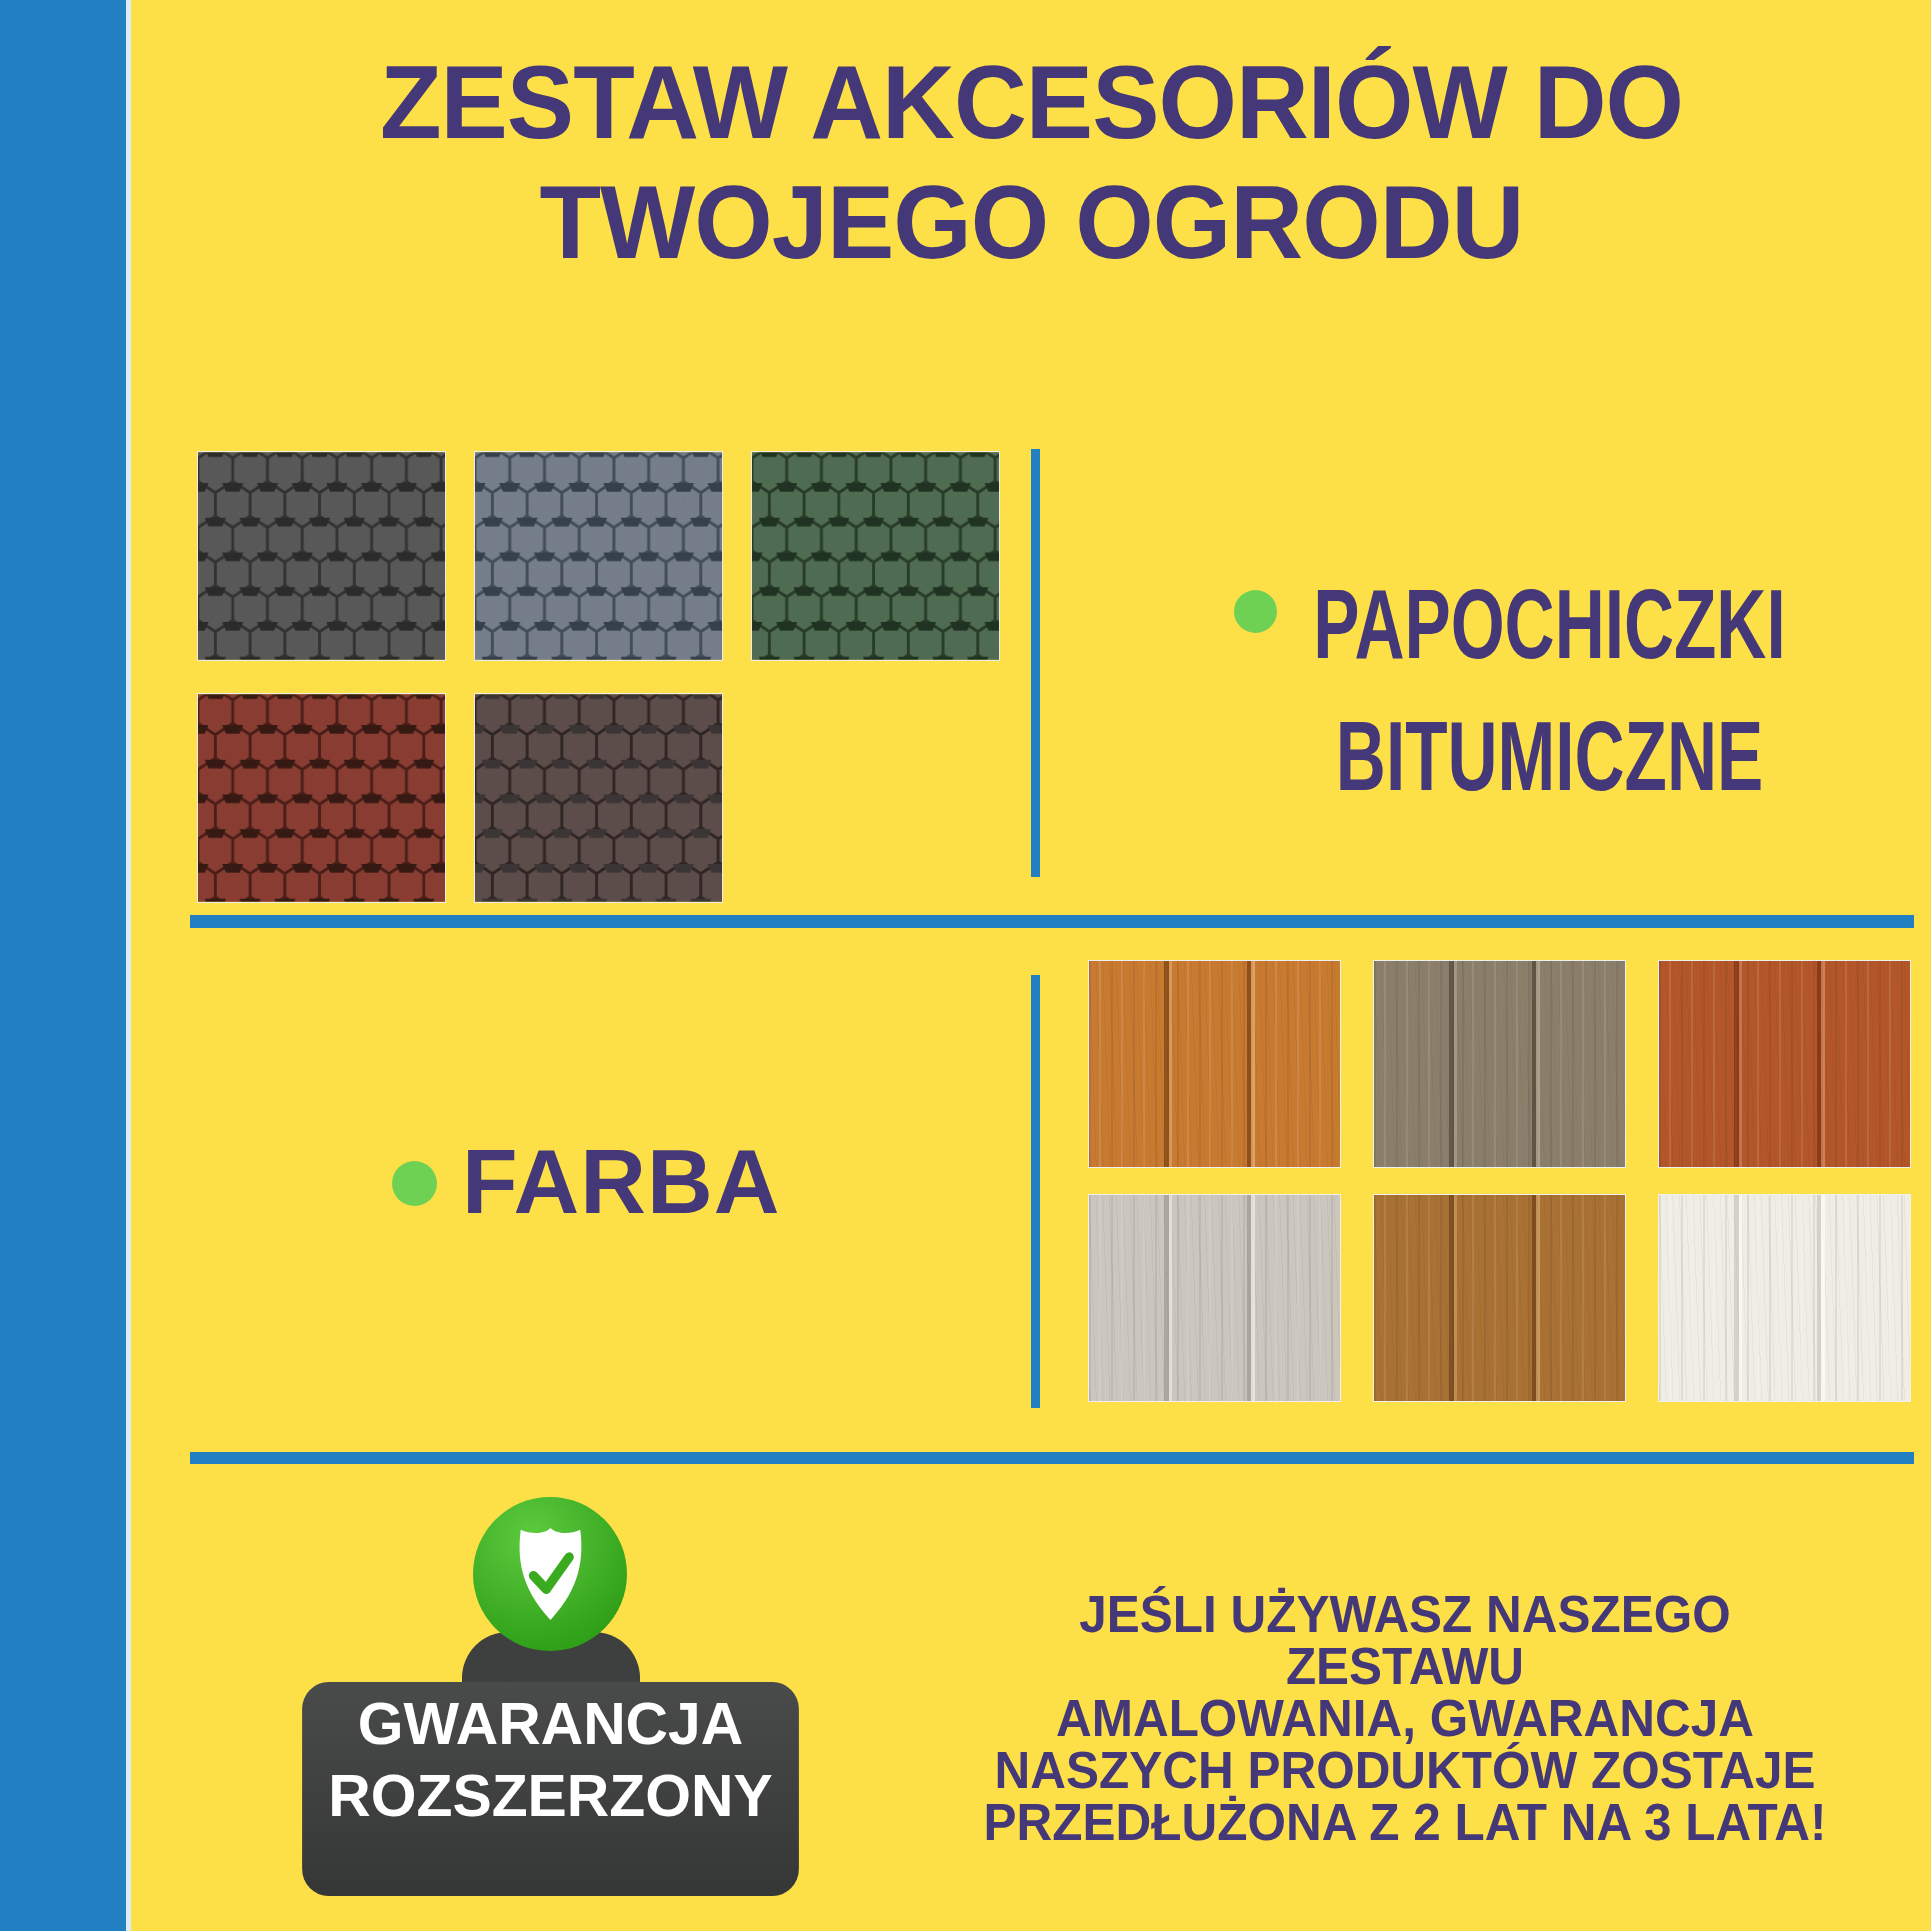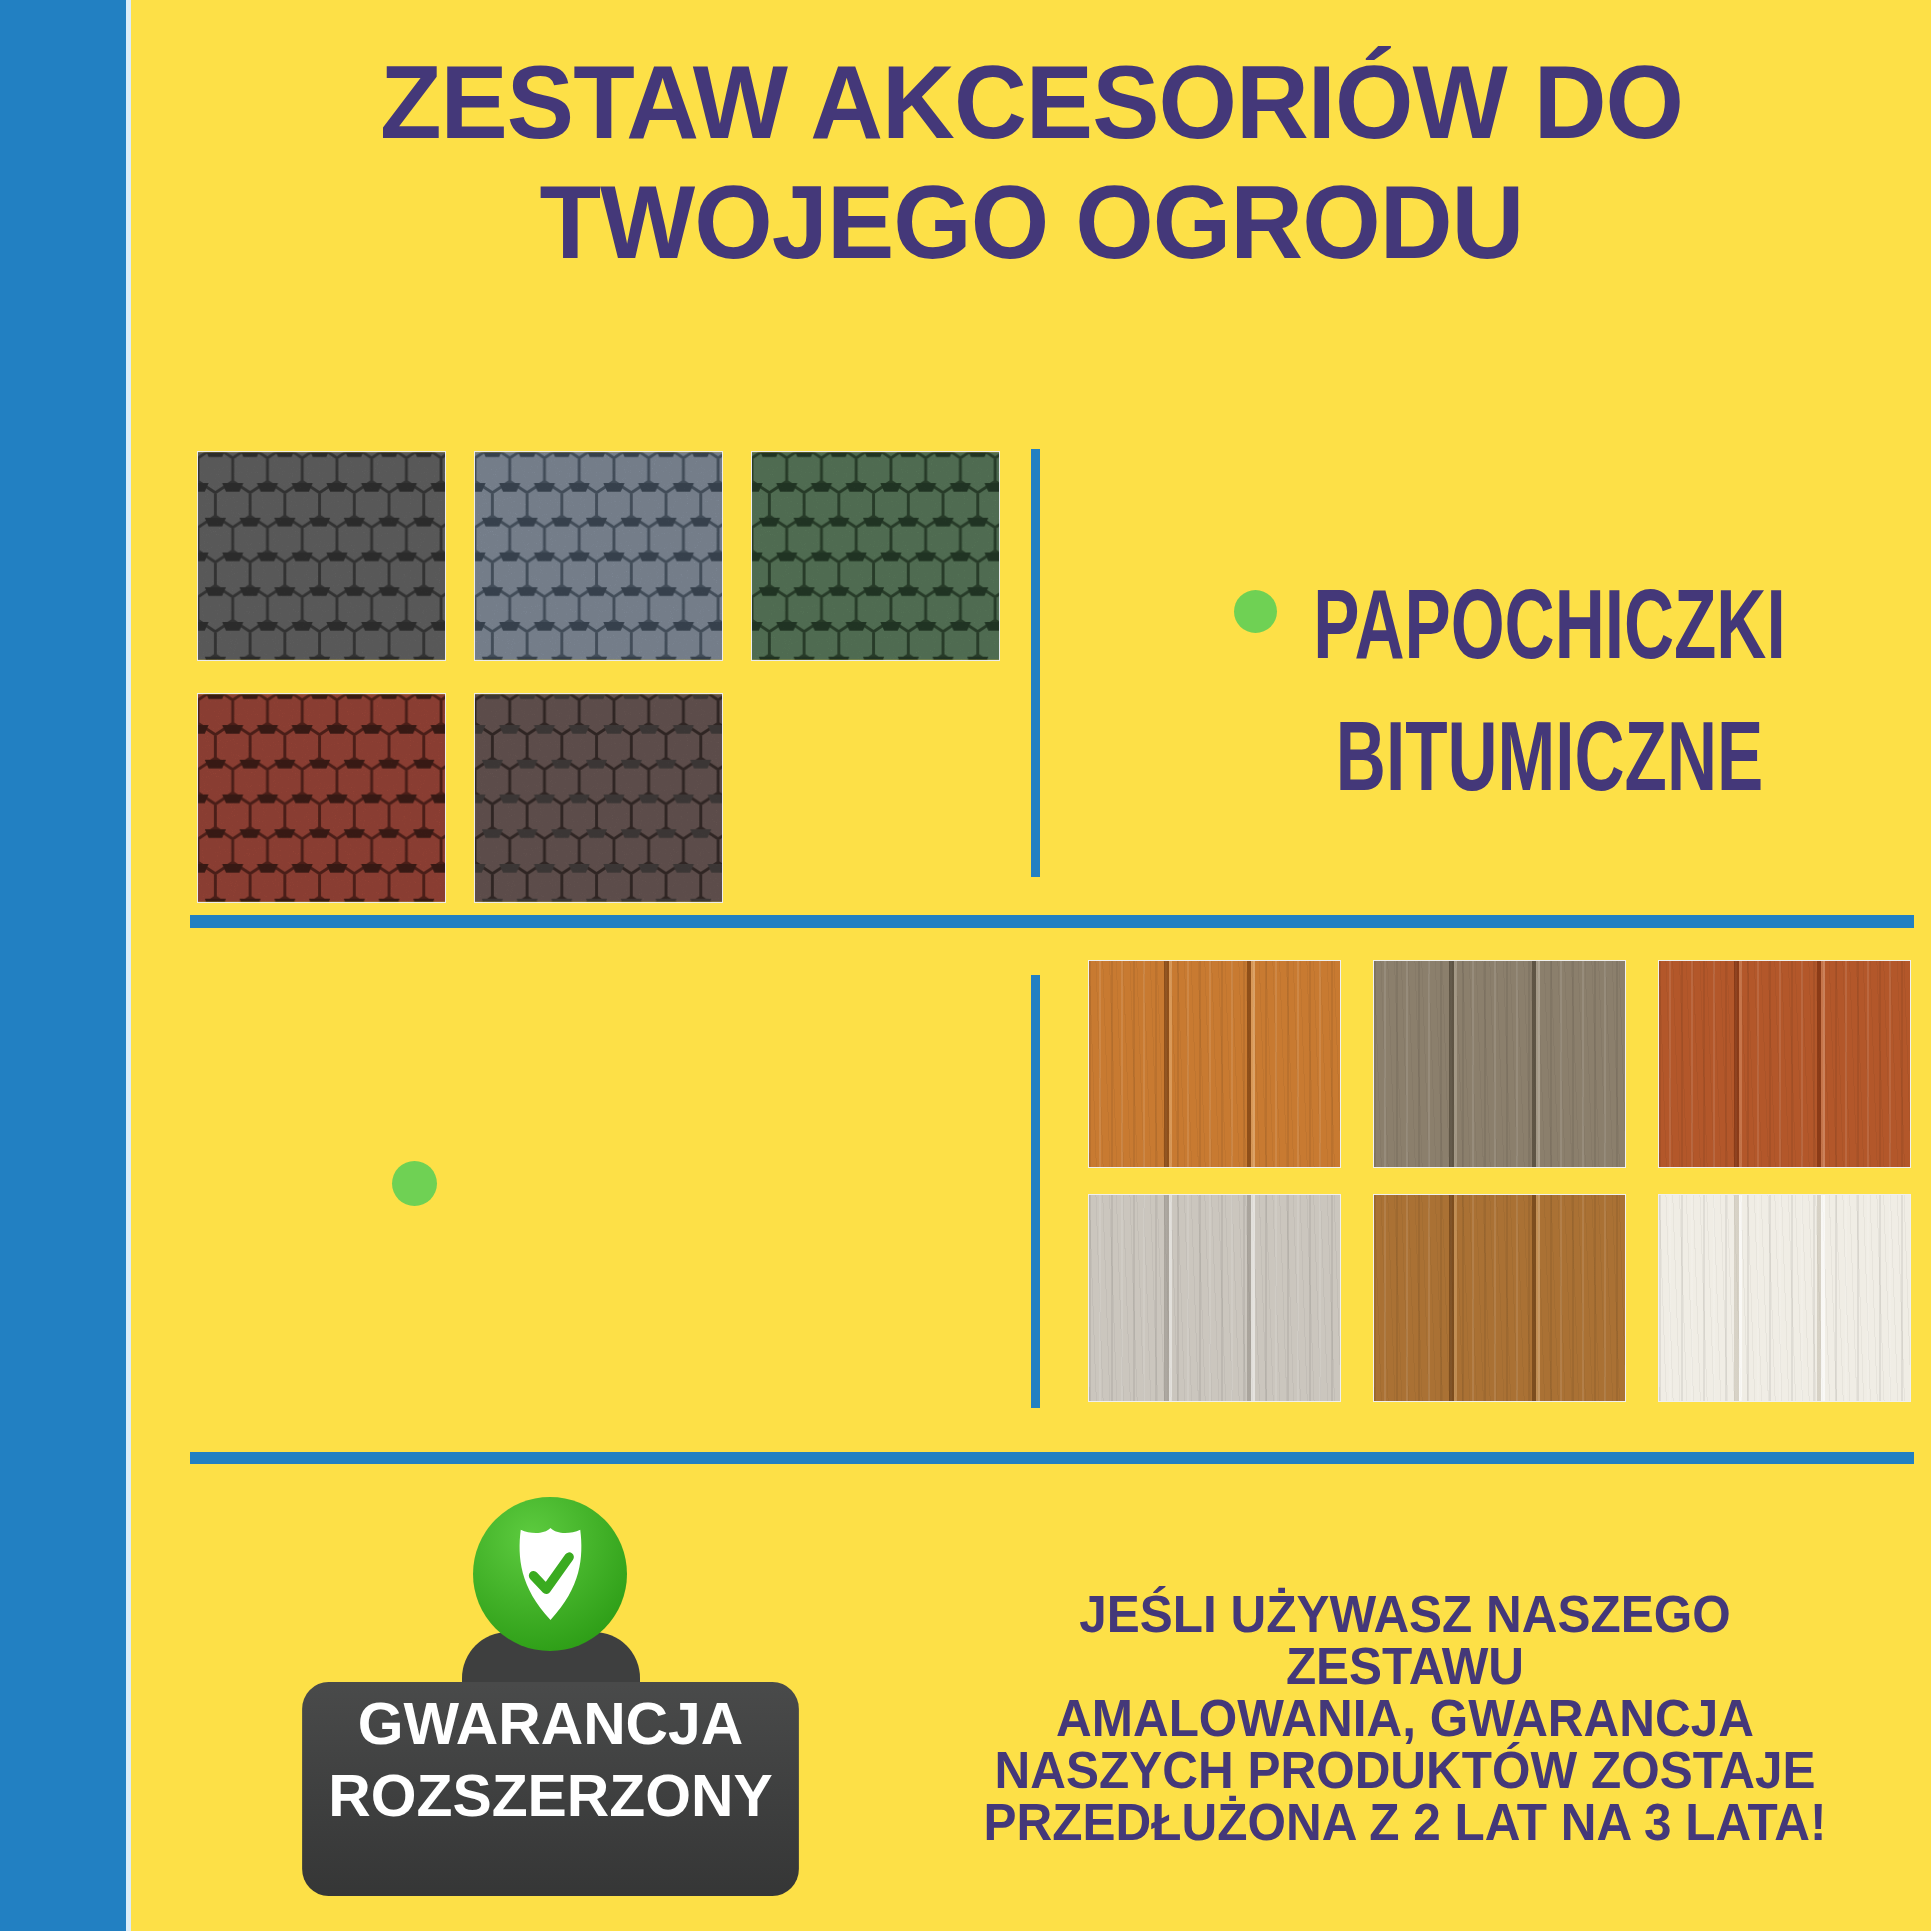--- a/index.html
+++ b/index.html
@@ -196,20 +196,21 @@
   <div id="vline1" class="vline"></div>
   <span id="bullet-shingles" class="bullet"></span>
   <div id="shingle-label" class="purple">
     <div>PAPOCHICZKI</div>
     <div>BITUMICZNE</div>
   </div>
 
   <div id="hline1" class="hline"></div>
 
   <span id="bullet-farba" class="bullet"></span>
+  <div id="farba-label" class="purple">FARBA</div>
   <div id="vline2" class="vline"></div>
   <div id="wood-grid">
       <div class="wood" style="--base: #c87a31; --groove: rgba(96,44,6,0.55); --glint: rgba(255,224,178,0.30);"></div>
       <div class="wood" style="--base: #8b7f6c; --groove: rgba(58,50,36,0.55); --glint: rgba(235,228,210,0.25);"></div>
       <div class="wood" style="--base: #b3572a; --groove: rgba(106,36,8,0.55); --glint: rgba(255,206,170,0.25);"></div>
       <div class="wood" style="--base: #cbc6be; --groove: rgba(120,114,106,0.40); --glint: rgba(255,255,255,0.45);"></div>
       <div class="wood" style="--base: #aa7134; --groove: rgba(88,48,12,0.55); --glint: rgba(255,218,165,0.28);"></div>
       <div class="wood" style="--base: #f0ede5; --groove: rgba(176,168,150,0.40); --glint: rgba(255,255,255,0.60);"></div>
     </div>
 

